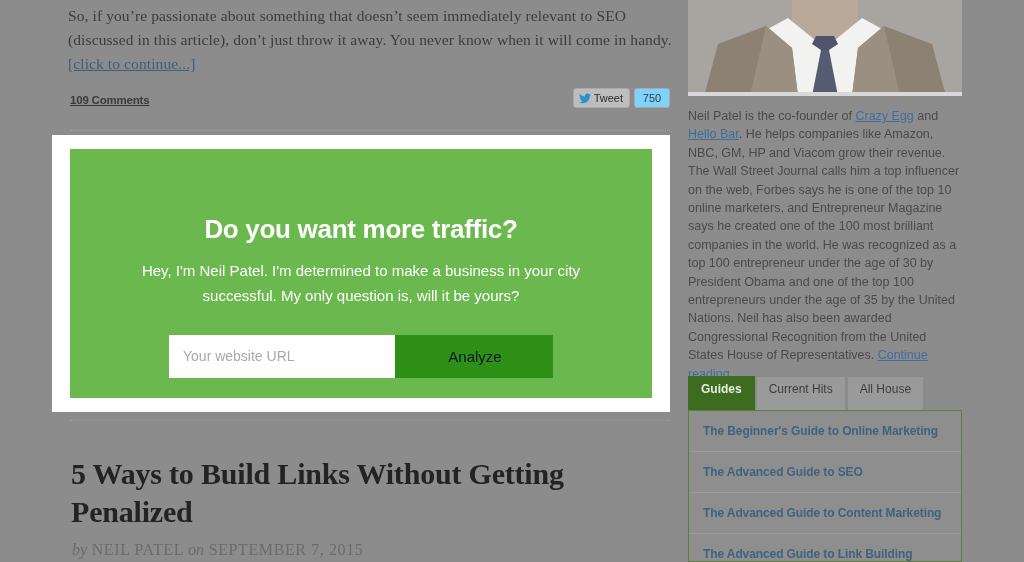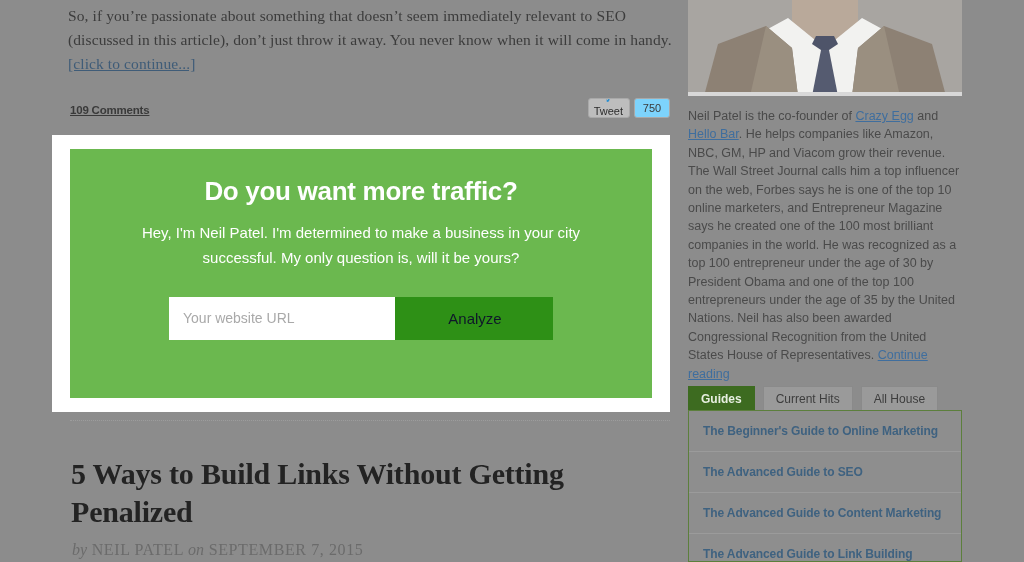--- a/index.html
+++ b/index.html
@@ -39,21 +39,21 @@
     padding-top: 4px;
     letter-spacing: 0.1px;
   }
   .excerpt .continue-link {
     color: #3f5c78;
     text-decoration: underline;
     font-family: "Liberation Serif", serif;
   }
 
   .meta-row {
-    margin-top: 22px;
+    margin-top: 12px;
     height: 26px;
     position: relative;
   }
   .comments-link {
     font-family: "Liberation Sans", sans-serif;
     font-size: 11.5px;
     font-weight: bold;
     color: #3a3a3a;
     text-decoration: underline;
     position: absolute;
@@ -74,21 +74,20 @@
     display: flex;
     align-items: center;
     gap: 3px;
     background: #bdbdbd;
     border: 1px solid #a9a9a9;
     border-radius: 3px;
     padding: 0 6px 0 5px;
     font-size: 11px;
     color: #2b2b2b;
     font-weight: 500;
-    flex-direction: column;
   }
   .tweet-count {
     display: flex;
     align-items: center;
     justify-content: center;
     min-width: 26px;
     background: #7dd3fc;
     border: 1px solid #a9a9a9;
     border-radius: 3px;
     font-size: 11px;
@@ -125,21 +124,21 @@
     height: 249px;
     background: #6bb84f;
     color: #ffffff;
     text-align: center;
     box-sizing: border-box;
   }
   #cta-headline {
     font-size: 26px;
     font-weight: bold;
     margin: 0;
-    padding-top: 28px;
+    padding-top: 66px;
     letter-spacing: -0.3px;
     line-height: 1.1;
   }
   #cta-sub {
     font-size: 15px;
     line-height: 25px;
     margin: 14px auto 0 auto;
     width: 448px;
     font-weight: normal;
   }
@@ -240,26 +239,26 @@
     position: absolute;
     left: 0;
     top: 383px;
     width: 274px;
     height: 27px;
     display: flex;
     align-items: flex-end;
   }
   .tab {
     font-size: 12px;
-    padding: 6px 12px 4px 12px;
+    padding: 6px 12px 14px 12px;
     color: #3d3d3d;
     background: #9a9a9a;
     border: 1px solid #8a8a8a;
     border-bottom: 0;
-    margin-right: 8px;
+    margin-right: 1px;
     line-height: 13px;
   }
   .tab.active {
     background: #3d6b20;
     color: #e8f0e2;
     border-color: #3d6b20;
     font-weight: bold;
   }
 
   #guides-panel {

